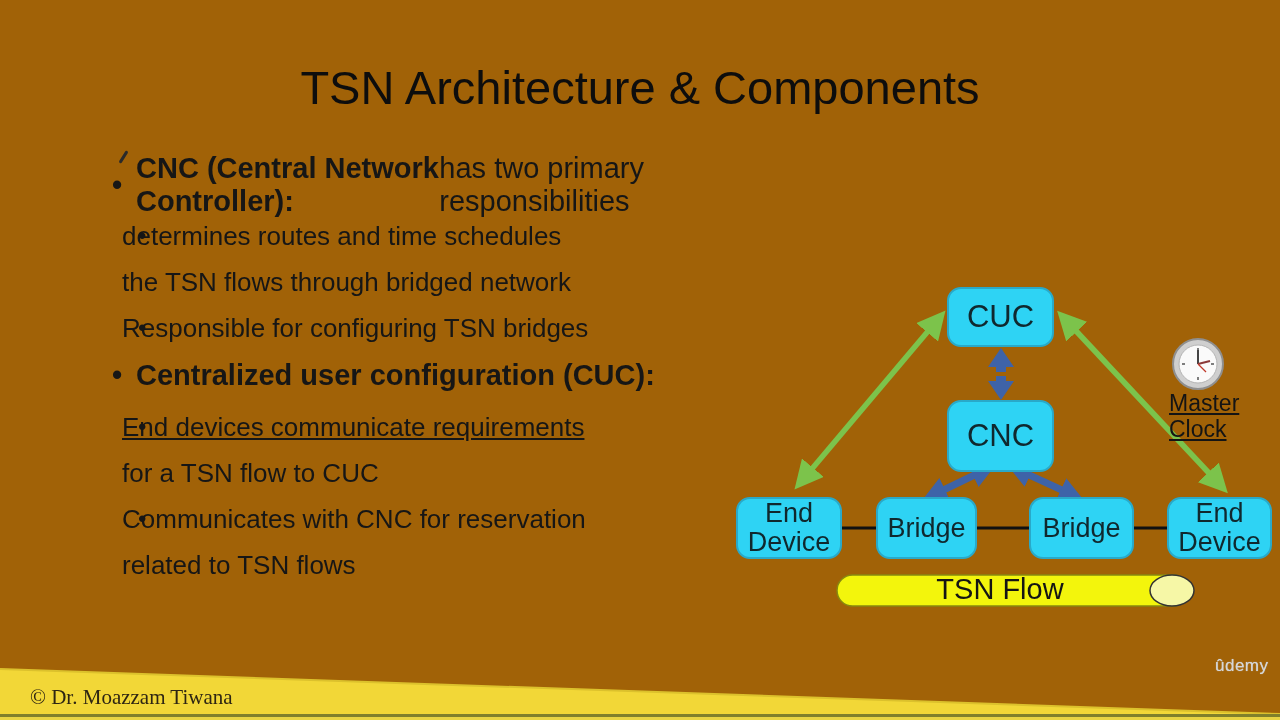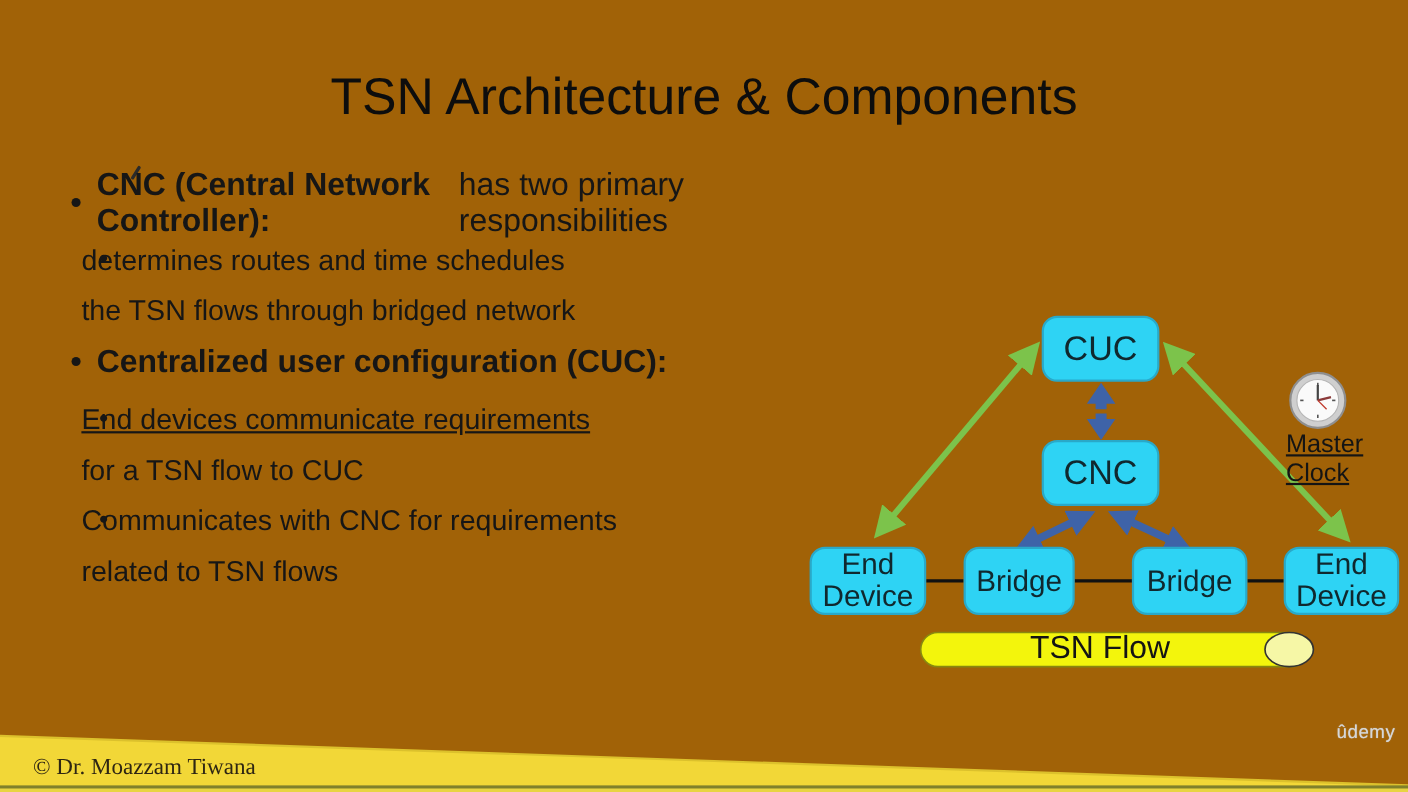--- a/index.html
+++ b/index.html
@@ -14,37 +14,37 @@
     text-align:center; font-size:47px; font-weight:400; color:#0d0d0d;
     letter-spacing:0px;
   }
   
   .cursor-mark{
     position:absolute; left:122px; top:150px; width:3px; height:14px;
     background:#2a2a2a; transform:rotate(32deg); border-radius:2px;
   }
   
   .bullets{position:absolute; left:0; top:161px; width:700px;}
-  .row{position:relative; height:46px; display:flex; align-items:center;}
+  .row{position:relative; height:46px; display:flex; align-items:center;margin-left:48px;}
   .row.l1{height:48px; font-size:29px; font-weight:bold; padding-left:88px;}
   .row.l1::before{content:"•"; position:absolute; left:64px; font-size:29px; font-weight:bold;}
   .row.l2{height:46px; font-size:26px; padding-left:74px;}
   .row.l2.dot::before{content:"•"; position:absolute; left:90px; font-size:24px;}
   .row .rest{font-weight:400;}
   .mt4{margin-top:4px;} .mt5{margin-top:5px;text-decoration:underline;}
   
   .node{
     position:absolute; background:#2ed3f4; border:2px solid #29a9c9; border-radius:14px;
     display:flex; align-items:center; justify-content:center; text-align:center;
     color:#10282e; box-sizing:border-box;
   }
   .node.big{font-size:31px;}
   .node.small{font-size:27px; line-height:29px;}
   #n-cuc{left:947px; top:287px; width:107px; height:60px;}
-  #n-cnc{left:947px; top:400px; width:107px; height:60px;}
+  #n-cnc{left:947px; top:400px; width:107px; height:72px;}
   #n-edl{left:736px; top:497px; width:106px; height:62px;}
   #n-brl{left:876px; top:497px; width:101px; height:62px;}
   #n-brr{left:1029px; top:497px; width:105px; height:62px;}
   #n-edr{left:1167px; top:497px; width:105px; height:62px;}
   
   .mclock{position:absolute; left:1169px; top:390px; font-size:23px; line-height:26px; color:#141414;text-decoration:underline;}
   
   .flowlabel{
     position:absolute; left:855px; top:573px; width:290px; height:33px;
     display:flex; align-items:center; justify-content:center;
@@ -135,32 +135,35 @@
     <div class="row l1">
       <span>CNC (Central Network Controller):</span>
         <span class="rest"> has two primary responsibilities</span>
     </div>
     <div class="row l2 dot mt4">
       <span>determines routes and time schedules</span>
     </div>
     <div class="row l2">
       <span>the TSN flows through bridged network</span>
     </div>
+    <div class="row l2 dot">
+      <span>Responsible for configuring TSN bridges</span>
+    </div>
     <div class="row l1">
       <span>Centralized user configuration (CUC):</span>
         <span class="rest"></span>
     </div>
     <div class="row l2 dot mt5">
       <span>End devices communicate requirements</span>
     </div>
     <div class="row l2">
       <span>for a TSN flow to CUC</span>
     </div>
     <div class="row l2 dot">
-      <span>Communicates with CNC for requirements</span>
+      <span>Communicates with CNC for reservation</span>
     </div>
     <div class="row l2">
       <span>related to TSN flows</span>
     </div>
   </div>
 
   <div class="node big" id="n-cuc">
       <span>CUC</span>
     </div>
   <div class="node big" id="n-cnc">

